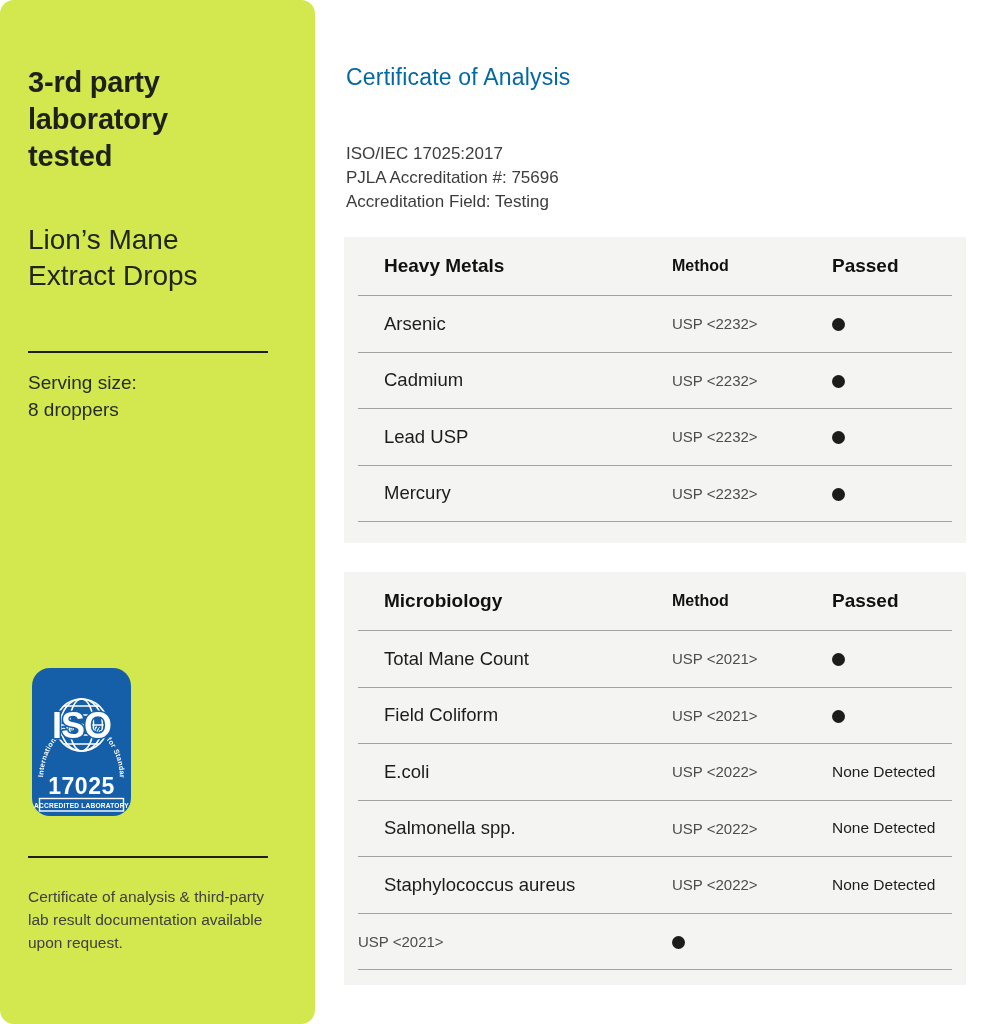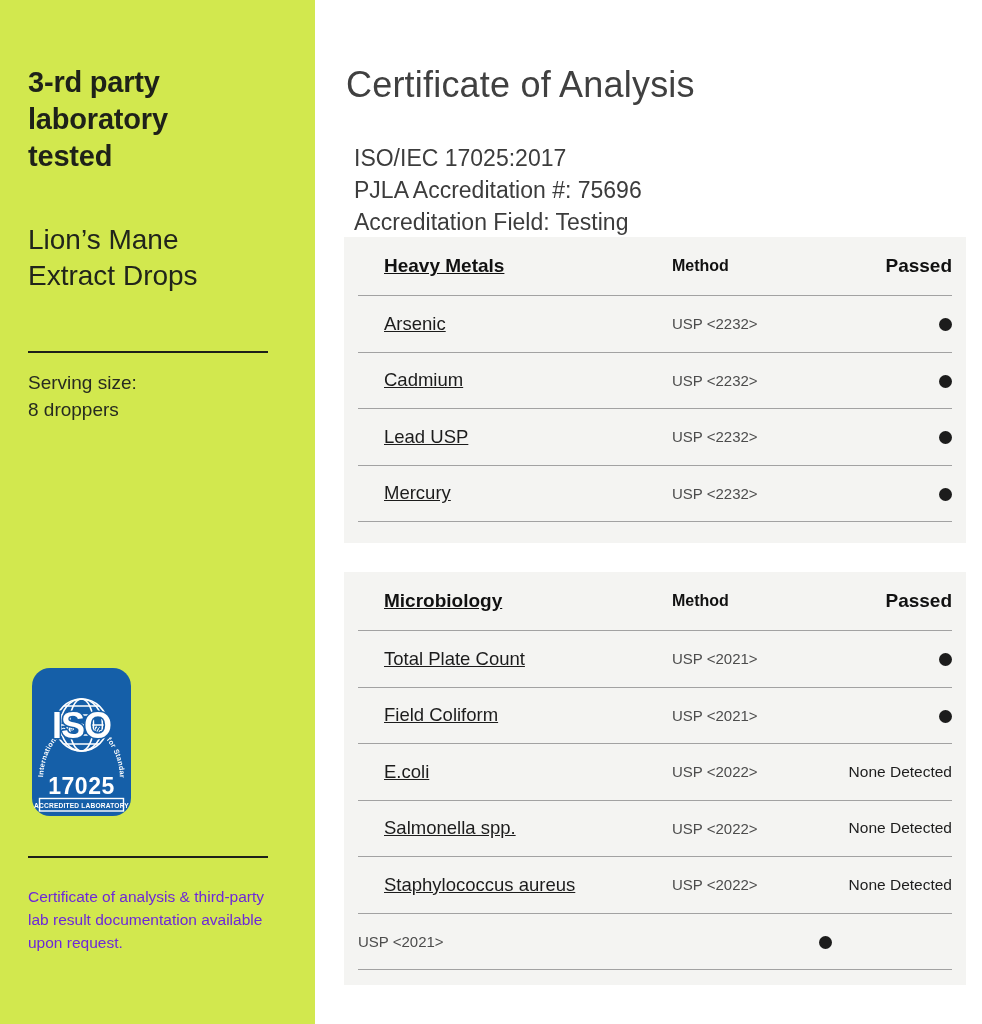--- a/index.html
+++ b/index.html
@@ -10,20 +10,21 @@
     overflow: hidden;
     position: relative;
   }
   .page { position: relative; width: 982px; height: 1024px; }
 
   
   .sidebar {
     position: absolute; left: 0; top: 0;
     width: 315px; height: 1024px;
     background: #d2e84e;
+    border-radius: 14px;
   }
   .sidebar-headline {
     position: absolute; left: 28px; top: 64px;
     width: 215px;
     font-size: 29px; font-weight: 700; line-height: 1.27;
     color: #1e2119; letter-spacing: -0.2px;
   }
   .sidebar-product {
     position: absolute; left: 28px; top: 210px;
     width: 245px;
@@ -41,37 +42,37 @@
   .sidebar-serving {
     position: absolute; left: 28px; top: 370px;
     font-size: 19px; line-height: 1.4;
     color: #272b20;
     white-space: pre-line;
   }
   .sidebar-note {
     position: absolute; left: 28px; top: 886px;
     width: 255px;
     font-size: 15.5px; line-height: 1.48;
-    color: #6d28d9;
+    color: #404040;
   }
   .iso-badge {
     position: absolute; left: 32px; top: 668px;
     width: 99px; height: 148px;
   }
 
   
   .main { position: absolute; left: 315px; top: 0; width: 667px; height: 1024px; }
   .coa-title {
     position: absolute; left: 31px; top: 64px;
-    font-size: 36px; font-weight: 400; color: #404040;
+    font-size: 23px; font-weight: 400; color: #0369a1;
     letter-spacing: 0.2px;
   }
   .accreditation {
     position: absolute; left: 31px; top: 142px;
-    font-size: 23px; line-height: 1.4; color: #3c3c3c; margin-left: 8px;
+    font-size: 17px; line-height: 1.4; color: #3c3c3c;
   }
 
   .panel {
     position: absolute; left: 29px;
     width: 622px;
     background: #f4f4f2;
     padding: 0 14px;
   }
   .panel-1 { top: 237px; height: 306px; }
   .panel-2 { top: 572px; height: 413px; }
@@ -79,28 +80,28 @@
   .trow {
     display: grid;
     grid-template-columns: 314px 160px 1fr;
     align-items: center;
     height: 56.5px;
     border-bottom: 1px solid #a2a2a2;
   }
   .trow.thead { height: 59px; }
   .cell-name {
     padding-left: 26px;
-    font-size: 18.5px; color: #1c1c1c; text-decoration: underline;
+    font-size: 18.5px; color: #1c1c1c;
   }
   .thead .cell-name, .thead .cell-method, .thead .cell-passed {
     font-weight: 700; font-size: 19px; color: #111111;
   }
   .cell-method { font-size: 15px; color: #4c4c4c; }
   .thead .cell-method { font-size: 16px; }
-  .cell-passed { text-align: right; font-size: 15.5px; color: #1d1d1d; }
+  .cell-passed { text-align: left; font-size: 15.5px; color: #1d1d1d; }
   .dot {
     display: inline-block;
     width: 13px; height: 13px; border-radius: 50%;
     background: #1c1c1c; vertical-align: middle;
   }
 </style>
 </head>
 <body>
 
 <div class="page">
@@ -183,21 +184,21 @@
     </section>
 
     <section class="panel panel-2">
       <div class="trow thead">
         <div class="cell-name">Microbiology</div>
         <div class="cell-method">Method</div>
         <div class="cell-passed">Passed</div>
       </div>
       <div>
           <div class="trow">
-            <div class="cell-name">Total Plate Count</div>
+            <div class="cell-name">Total Mane Count</div>
             <div class="cell-method">USP &lt;2021&gt;</div>
             <div class="cell-passed"><span class="dot"></span></div>
           </div>
           <div class="trow">
             <div class="cell-name">Field Coliform</div>
             <div class="cell-method">USP &lt;2021&gt;</div>
             <div class="cell-passed"><span class="dot"></span></div>
           </div>
           <div class="trow">
             <div class="cell-name">E.coli</div>

